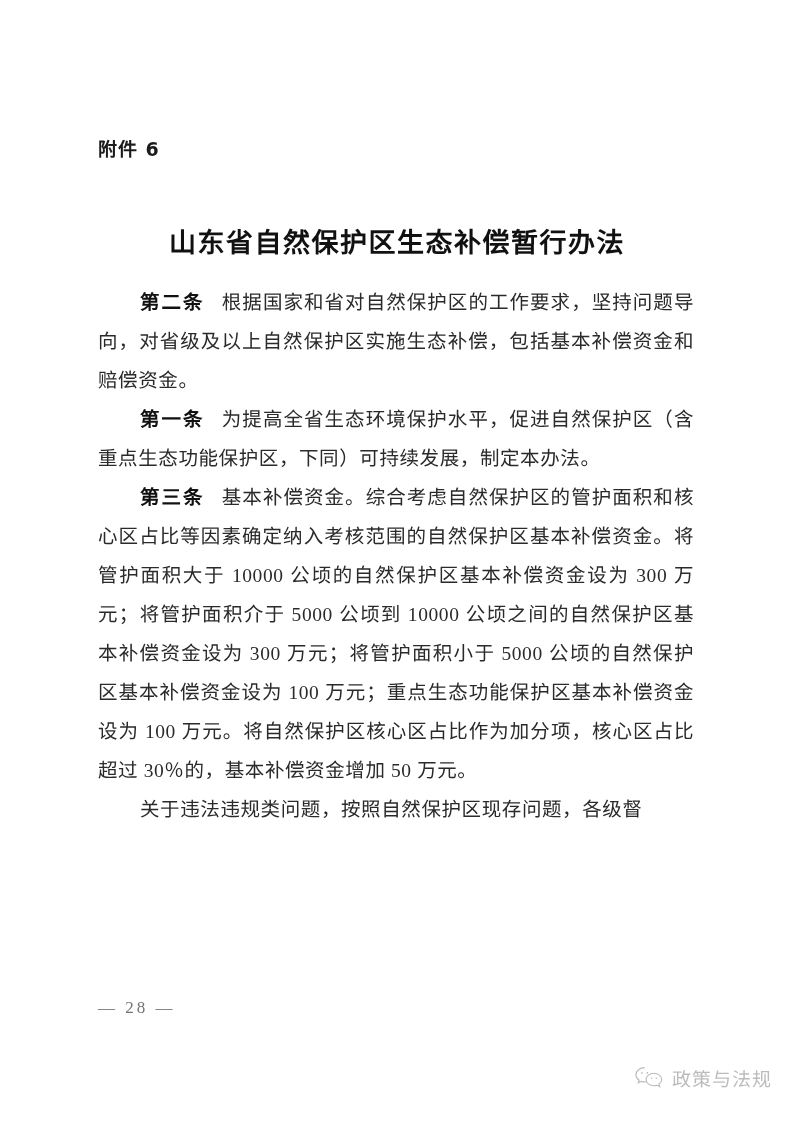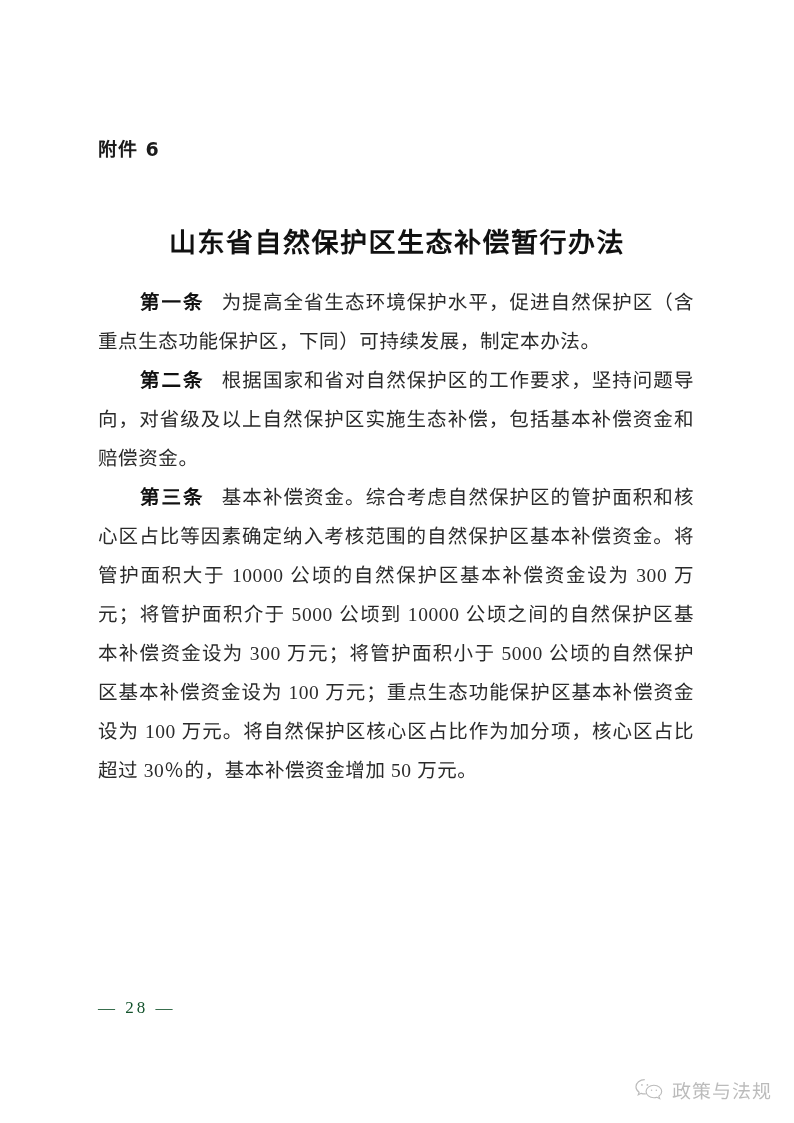--- a/index.html
+++ b/index.html
@@ -75,30 +75,30 @@
   }
   .art-gap { display: inline-block; width: 17px; }
 
   
   .page-number {
     position: absolute;
     left: 98px;
     top: 998px;
     font-size: 17px;
     letter-spacing: 3px;
-    color: #14532d;
+    color: #737373;
     font-family: "Liberation Serif", "DejaVu Serif", serif;
     white-space: nowrap;
   }
 
   
   .watermark {
     position: absolute;
     right: 22px;
-    bottom: 20px;
+    bottom: 32px;
     display: flex;
     align-items: center;
     gap: 8px;
     opacity: 0.34;
   }
   .watermark .wechat-icon {
     width: 30px;
     height: 26px;
     display: block;
   }
@@ -114,27 +114,28 @@
 <body>
 
 <div class="page">
 
   <div class="attachment-label">附件 6</div>
 
   <h1 class="doc-title">山东省自然保护区生态补偿暂行办法</h1>
 
   <div class="body-area">
 
+    <p class="para indent"><span class="art-marker">第二条</span><span class="art-gap"></span><span>根据国家和省对自然保护区的工作要求，坚持问题导向，对省级及以上自然保护区实施生态补偿，包括基本补偿资金和赔偿资金。</span></p>
+
     <p class="para indent"><span class="art-marker">第一条</span><span class="art-gap"></span><span>为提高全省生态环境保护水平，促进自然保护区（含重点生态功能保护区，下同）可持续发展，制定本办法。</span></p>
-
-    <p class="para indent"><span class="art-marker">第二条</span><span class="art-gap"></span><span>根据国家和省对自然保护区的工作要求，坚持问题导向，对省级及以上自然保护区实施生态补偿，包括基本补偿资金和赔偿资金。</span></p>
 
     <p class="para indent"><span class="art-marker">第三条</span><span class="art-gap"></span><span>基本补偿资金。综合考虑自然保护区的管护面积和核心区占比等因素确定纳入考核范围的自然保护区基本补偿资金。将管护面积大于 10000 公顷的自然保护区基本补偿资金设为 300 万元；将管护面积介于 5000 公顷到 10000 公顷之间的自然保护区基本补偿资金设为 300 万元；将管护面积小于 5000 公顷的自然保护区基本补偿资金设为 100 万元；重点生态功能保护区基本补偿资金设为 100 万元。将自然保护区核心区占比作为加分项，核心区占比超过 30％的，基本补偿资金增加 50 万元。</span></p>
 
 
+    <p class="para indent">关于违法违规类问题，按照自然保护区现存问题，各级督</p>
 
   </div>
 
   <div class="page-number">— 28 —</div>
 
   <div class="watermark">
     <span class="wechat-icon-wrap">
       <svg class="wechat-icon" viewBox="0 0 34 28" xmlns="http://www.w3.org/2000/svg" fill="none" stroke="#3a3a3a" stroke-width="1.3">
         <path d="M12.2 2.2C6.6 2.2 2.2 5.9 2.2 10.3c0 2.5 1.4 4.7 3.6 6.2l-1 3 3.3-1.7c1.2 0.4 2.6 0.6 4.1 0.6 0.4 0 0.8 0 1.2-0.06"></path>
         <circle cx="9.0" cy="8.2" r="0.95" fill="#3a3a3a" stroke="none"></circle>

